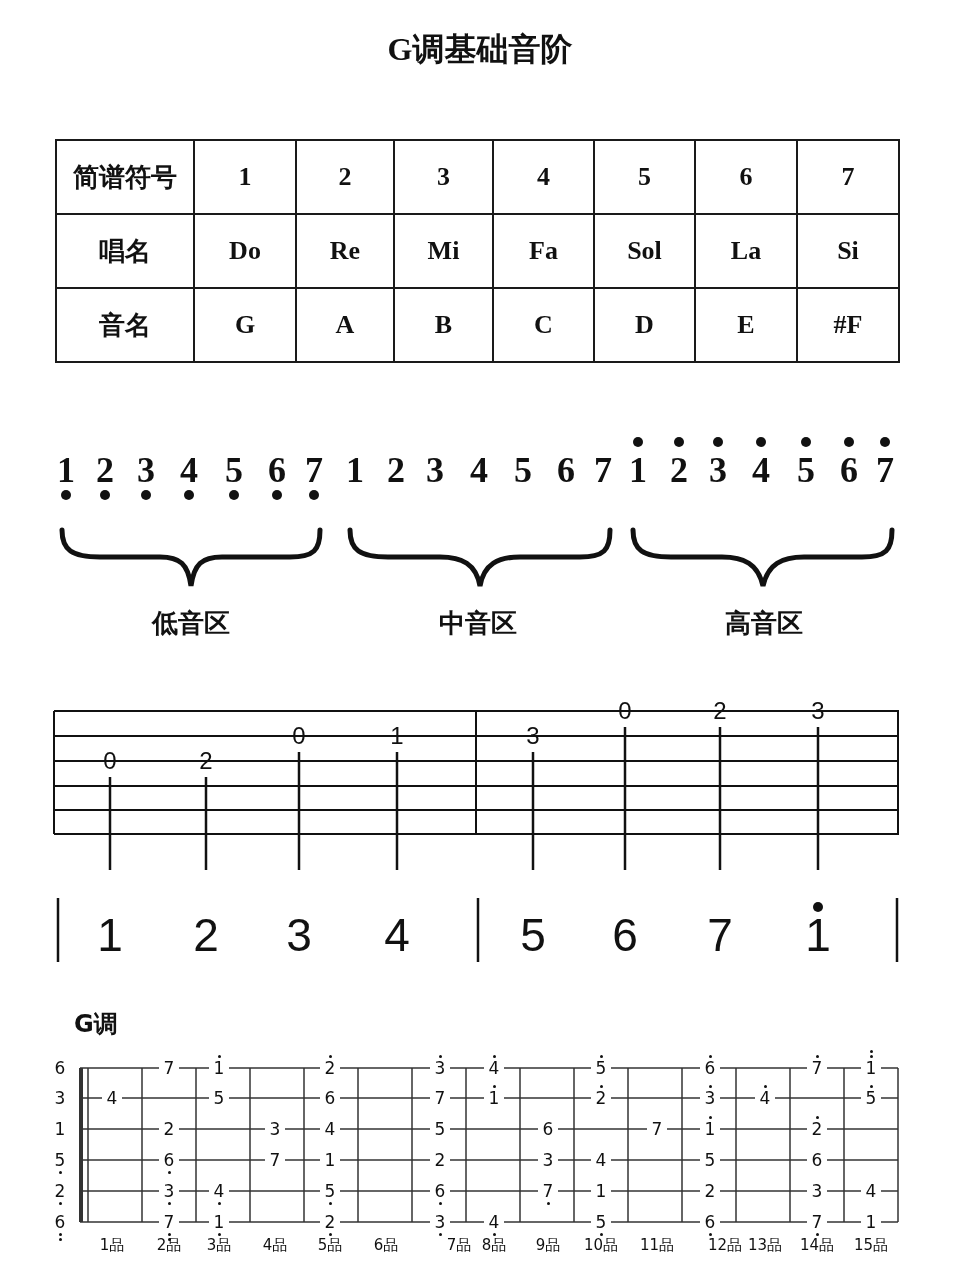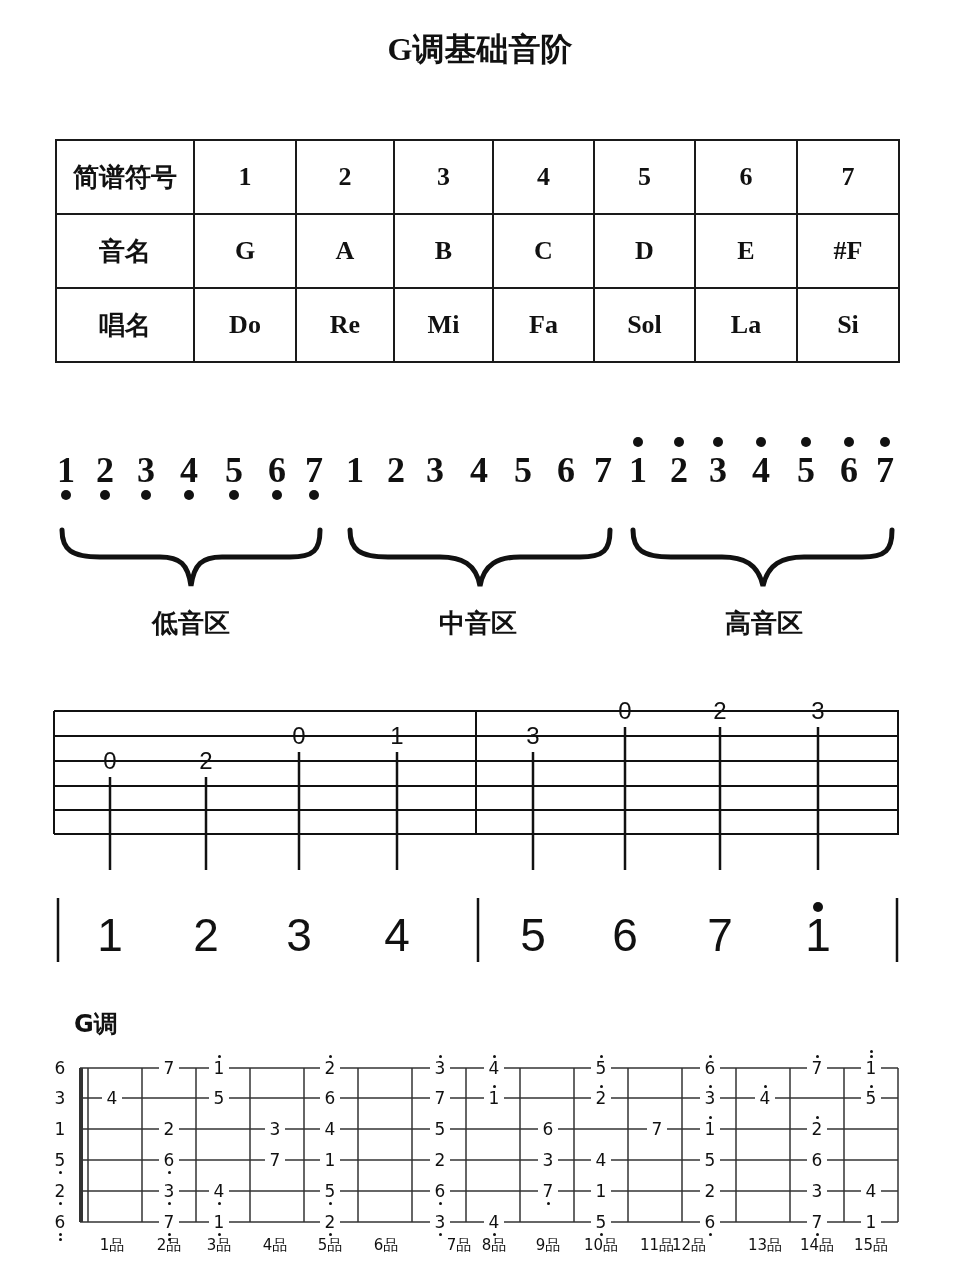--- a/index.html
+++ b/index.html
@@ -41,38 +41,38 @@
       <td style="width:136px">简谱符号</td>
       <td style="width:100px">1</td>
       <td style="width:96px">2</td>
       <td style="width:97px">3</td>
       <td style="width:99px">4</td>
       <td style="width:99px">5</td>
       <td style="width:100px">6</td>
       <td style="width:100px">7</td>
     </tr>
     <tr>
+      <td>唱名</td>
+      <td>Do</td>
+      <td>Re</td>
+      <td>Mi</td>
+      <td>Fa</td>
+      <td>Sol</td>
+      <td>La</td>
+      <td>Si</td>
+    </tr>
+    <tr>
       <td>音名</td>
       <td>G</td>
       <td>A</td>
       <td>B</td>
       <td>C</td>
       <td>D</td>
       <td>E</td>
       <td>#F</td>
-    </tr>
-    <tr>
-      <td>唱名</td>
-      <td>Do</td>
-      <td>Re</td>
-      <td>Mi</td>
-      <td>Fa</td>
-      <td>Sol</td>
-      <td>La</td>
-      <td>Si</td>
     </tr>
   </tbody>
 </table>
 
 <div id="registers"></div>
 <svg class="abs" style="left:0;top:520px" width="960" height="80">
   <g fill="none" stroke="#111" stroke-width="5" stroke-linecap="round">
     <path d="M62 10 C62 30 72 37 100 37 L160 37 C180 37 188 44 191 66 C194 44 202 37 222 37 L290 37 C314 37 320 30 320 10"></path>
     <path d="M350 10 C350 30 360 37 388 37 L440 37 C462 37 476 44 480 66 C484 44 498 37 520 37 L580 37 C604 37 610 30 610 10"></path>
     <path d="M633 10 C633 30 643 37 671 37 L722 37 C744 37 758 44 763 66 C768 44 782 37 804 37 L862 37 C886 37 892 30 892 10"></path>
@@ -291,16 +291,16 @@
 <div class="fb-label" style="left: 144px;">2品</div>
 <div class="fb-label" style="left: 194px;">3品</div>
 <div class="fb-label" style="left: 250px;">4品</div>
 <div class="fb-label" style="left: 305px;">5品</div>
 <div class="fb-label" style="left: 361px;">6品</div>
 <div class="fb-label" style="left: 434px;">7品</div>
 <div class="fb-label" style="left: 469px;">8品</div>
 <div class="fb-label" style="left: 523px;">9品</div>
 <div class="fb-label" style="left: 576px;">10品</div>
 <div class="fb-label" style="left: 632px;">11品</div>
-<div class="fb-label" style="left: 664px;">12品</div>
+<div class="fb-label" style="left: 700px;">12品</div>
 <div class="fb-label" style="left: 740px;">13品</div>
 <div class="fb-label" style="left: 792px;">14品</div>
 <div class="fb-label" style="left: 846px;">15品</div>
 
 </body></html>

